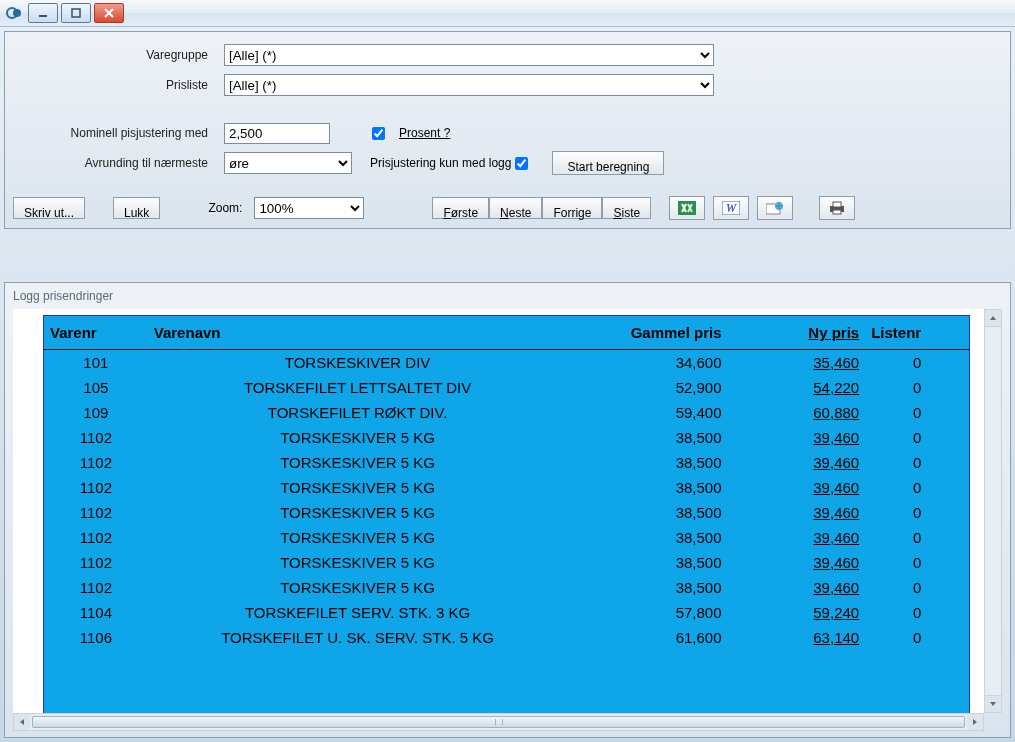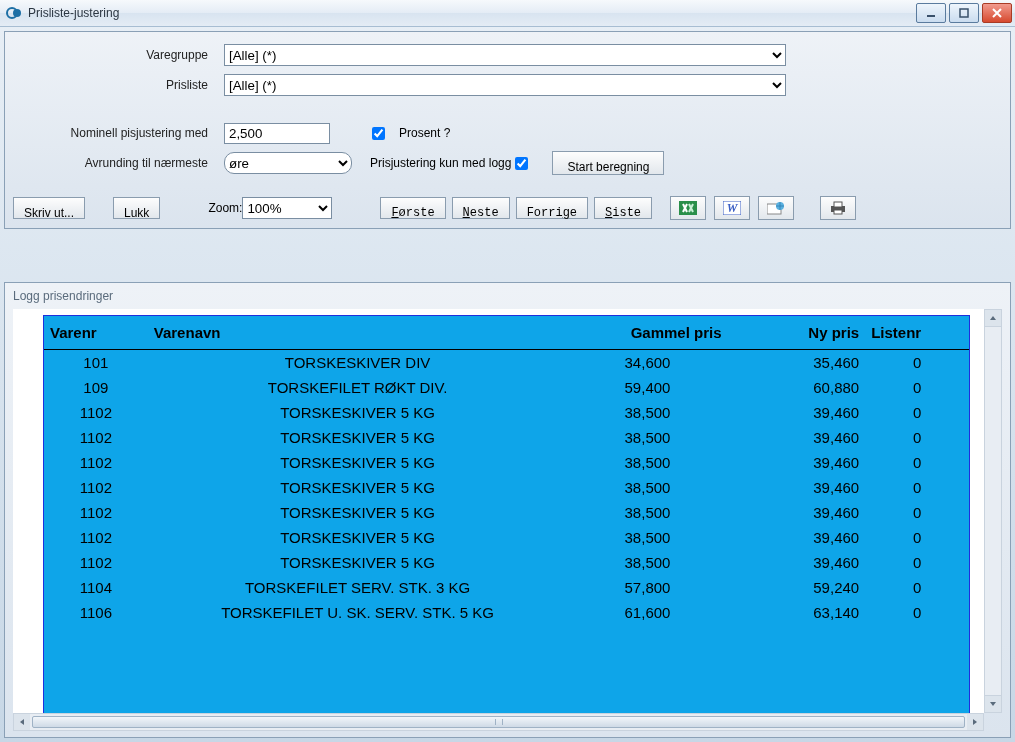--- a/index.html
+++ b/index.html
@@ -56,53 +56,53 @@
     align-items: center;
     margin: 4px 0;
     height: 26px;
   }
   .lbl {
     width: 195px;
     text-align: right;
     padding-right: 16px;
     color: #222;
   }
-  select.wide   { width: 562px; }
-  select.narrow { width: 128px; border-radius: 10px; }
+  select.wide   { width: 490px; }
+  select.narrow { width: 128px; }
   input.txt     { width: 96px; padding: 2px 4px; border: 1px solid #7a8ea2; }
   select {
     border: 1px solid #7a8ea2;
     background: #fff;
     height: 22px;
   }
   input[type="checkbox"] { margin: 0 6px 0 12px; }
 
-  .gap { display:flex; align-items:center; }
+  .gap { display:flex; align-items:center;text-decoration:underline; }
   .after-lbl { margin-left: 8px; }
 
   .btn {
     border: 1px solid #8a9cae;
     background: linear-gradient(to bottom, #fdfdfd, #e2e7ec);
     height: 24px;
     padding: 8px 14px;
     cursor: pointer;
     font: inherit;
   }
   .btn.small { height: 22px; padding: 8px 10px; }
   .iconbtn {
     border: 1px solid #8a9cae;
     background: linear-gradient(to bottom, #fdfdfd, #e2e7ec);
     width: 36px; height: 24px;
     padding: 0;
     display: inline-flex; align-items: center; justify-content: center;
     cursor: pointer;
   }
   .toolbar-row { display: flex; align-items: center; gap: 8px; margin-top: 6px; }
-  .toolbar-row .zoom { margin-left: 40px; display:flex; align-items:center; gap:0; }
-  .navgroup { display:flex; gap:6px; margin-left: 40px; font-family: Liberation Mono, monospace; }
+  .toolbar-row .zoom { margin-left: 40px; display:flex; align-items:center; gap:12px; }
+  .navgroup { display:flex; margin-left: 60px; }
   .icongroup { display:flex; gap:8px; margin-left: 10px; }
   .under { text-decoration: underline; }
 
   
   .reportwrap {
     position: absolute;
     left: 4px; right: 4px; top: 282px; bottom: 4px;
     border: 1px solid #8aa0b6;
     background: linear-gradient(to bottom, #eef2f7, #dbe4ee);
     padding: 6px 8px 8px 8px;
@@ -165,35 +165,34 @@
     font-weight: bold;
     padding: 8px 6px;
     border-bottom: 1px solid #000;
     text-align: left;
   }
   table.data td {
     padding: 4px 6px;
   }
   .c-nr   { width: 80px; text-align: center; }
   .c-name { width: 360px; text-align: center; }
-  .c-g    { width: 130px; text-align: center; }
-  .c-n    { width: 110px; text-align: right; }
+  .c-g    { width: 130px; text-align: right; }
+  .c-n    { width: 110px; text-align: right; text-decoration: underline; }
   .c-l    { width: 80px;  text-align: center; }
 </style>
 </head>
 <body>
 
 <div class="titlebar">
   <span class="app-icon">
     <svg width="16" height="16" viewBox="0 0 16 16">
       <circle cx="6" cy="8" r="5" fill="none" stroke="#1d6fa5" stroke-width="2"></circle>
       <circle cx="11" cy="8" r="4" fill="#1d6fa5"></circle>
     </svg>
   </span>
-  <span class="title-text">Prisliste-justering</span>
   <span class="winbtn">
     <svg width="10" height="10">
         <rect x="1" y="7" width="8" height="2" fill="#39506a"></rect>
       </svg>
   </span>
   <span class="winbtn">
     <svg width="10" height="10">
         <rect x="1" y="1" width="8" height="8" fill="none" stroke="#39506a" stroke-width="1.5"></rect>
       </svg>
   </span>
@@ -245,21 +244,21 @@
   <div style="height:10px"></div>
 
   <div class="toolbar-row">
     <button class="btn small">
       <span>Skriv ut...</span>
     </button>
     <button class="btn small" style="margin-left:20px">Lukk</button>
 
     <span class="zoom">
       <span>Zoom:</span>
-      <select style="width:90px">
+      <select style="width:110px">
         <option>100%</option>
       </select>
     </span>
 
     <span class="navgroup">
       <button class="btn small"><span class="under">F</span><span>ørste</span></button>
       <button class="btn small"><span class="under">N</span><span>este</span></button>
       <button class="btn small"><span>Forri</span><span class="under">g</span><span>e</span></button>
       <button class="btn small"><span class="under">S</span><span>iste</span></button>
     </span>
@@ -313,20 +312,27 @@
         </thead>
         <tbody id="price-body">
             <tr>
               <td class="c-nr">101</td>
               <td class="c-name">TORSKESKIVER DIV</td>
               <td class="c-g">34,600</td>
               <td class="c-n">35,460</td>
               <td class="c-l">0</td>
             </tr>
             <tr>
+              <td class="c-nr">105</td>
+              <td class="c-name">TORSKEFILET LETTSALTET DIV</td>
+              <td class="c-g">52,900</td>
+              <td class="c-n">54,220</td>
+              <td class="c-l">0</td>
+            </tr>
+            <tr>
               <td class="c-nr">109</td>
               <td class="c-name"> TORSKEFILET RØKT DIV.</td>
               <td class="c-g">59,400</td>
               <td class="c-n">60,880</td>
               <td class="c-l">0</td>
             </tr>
             <tr>
               <td class="c-nr">1102</td>
               <td class="c-name">TORSKESKIVER 5 KG</td>
               <td class="c-g">38,500</td>

